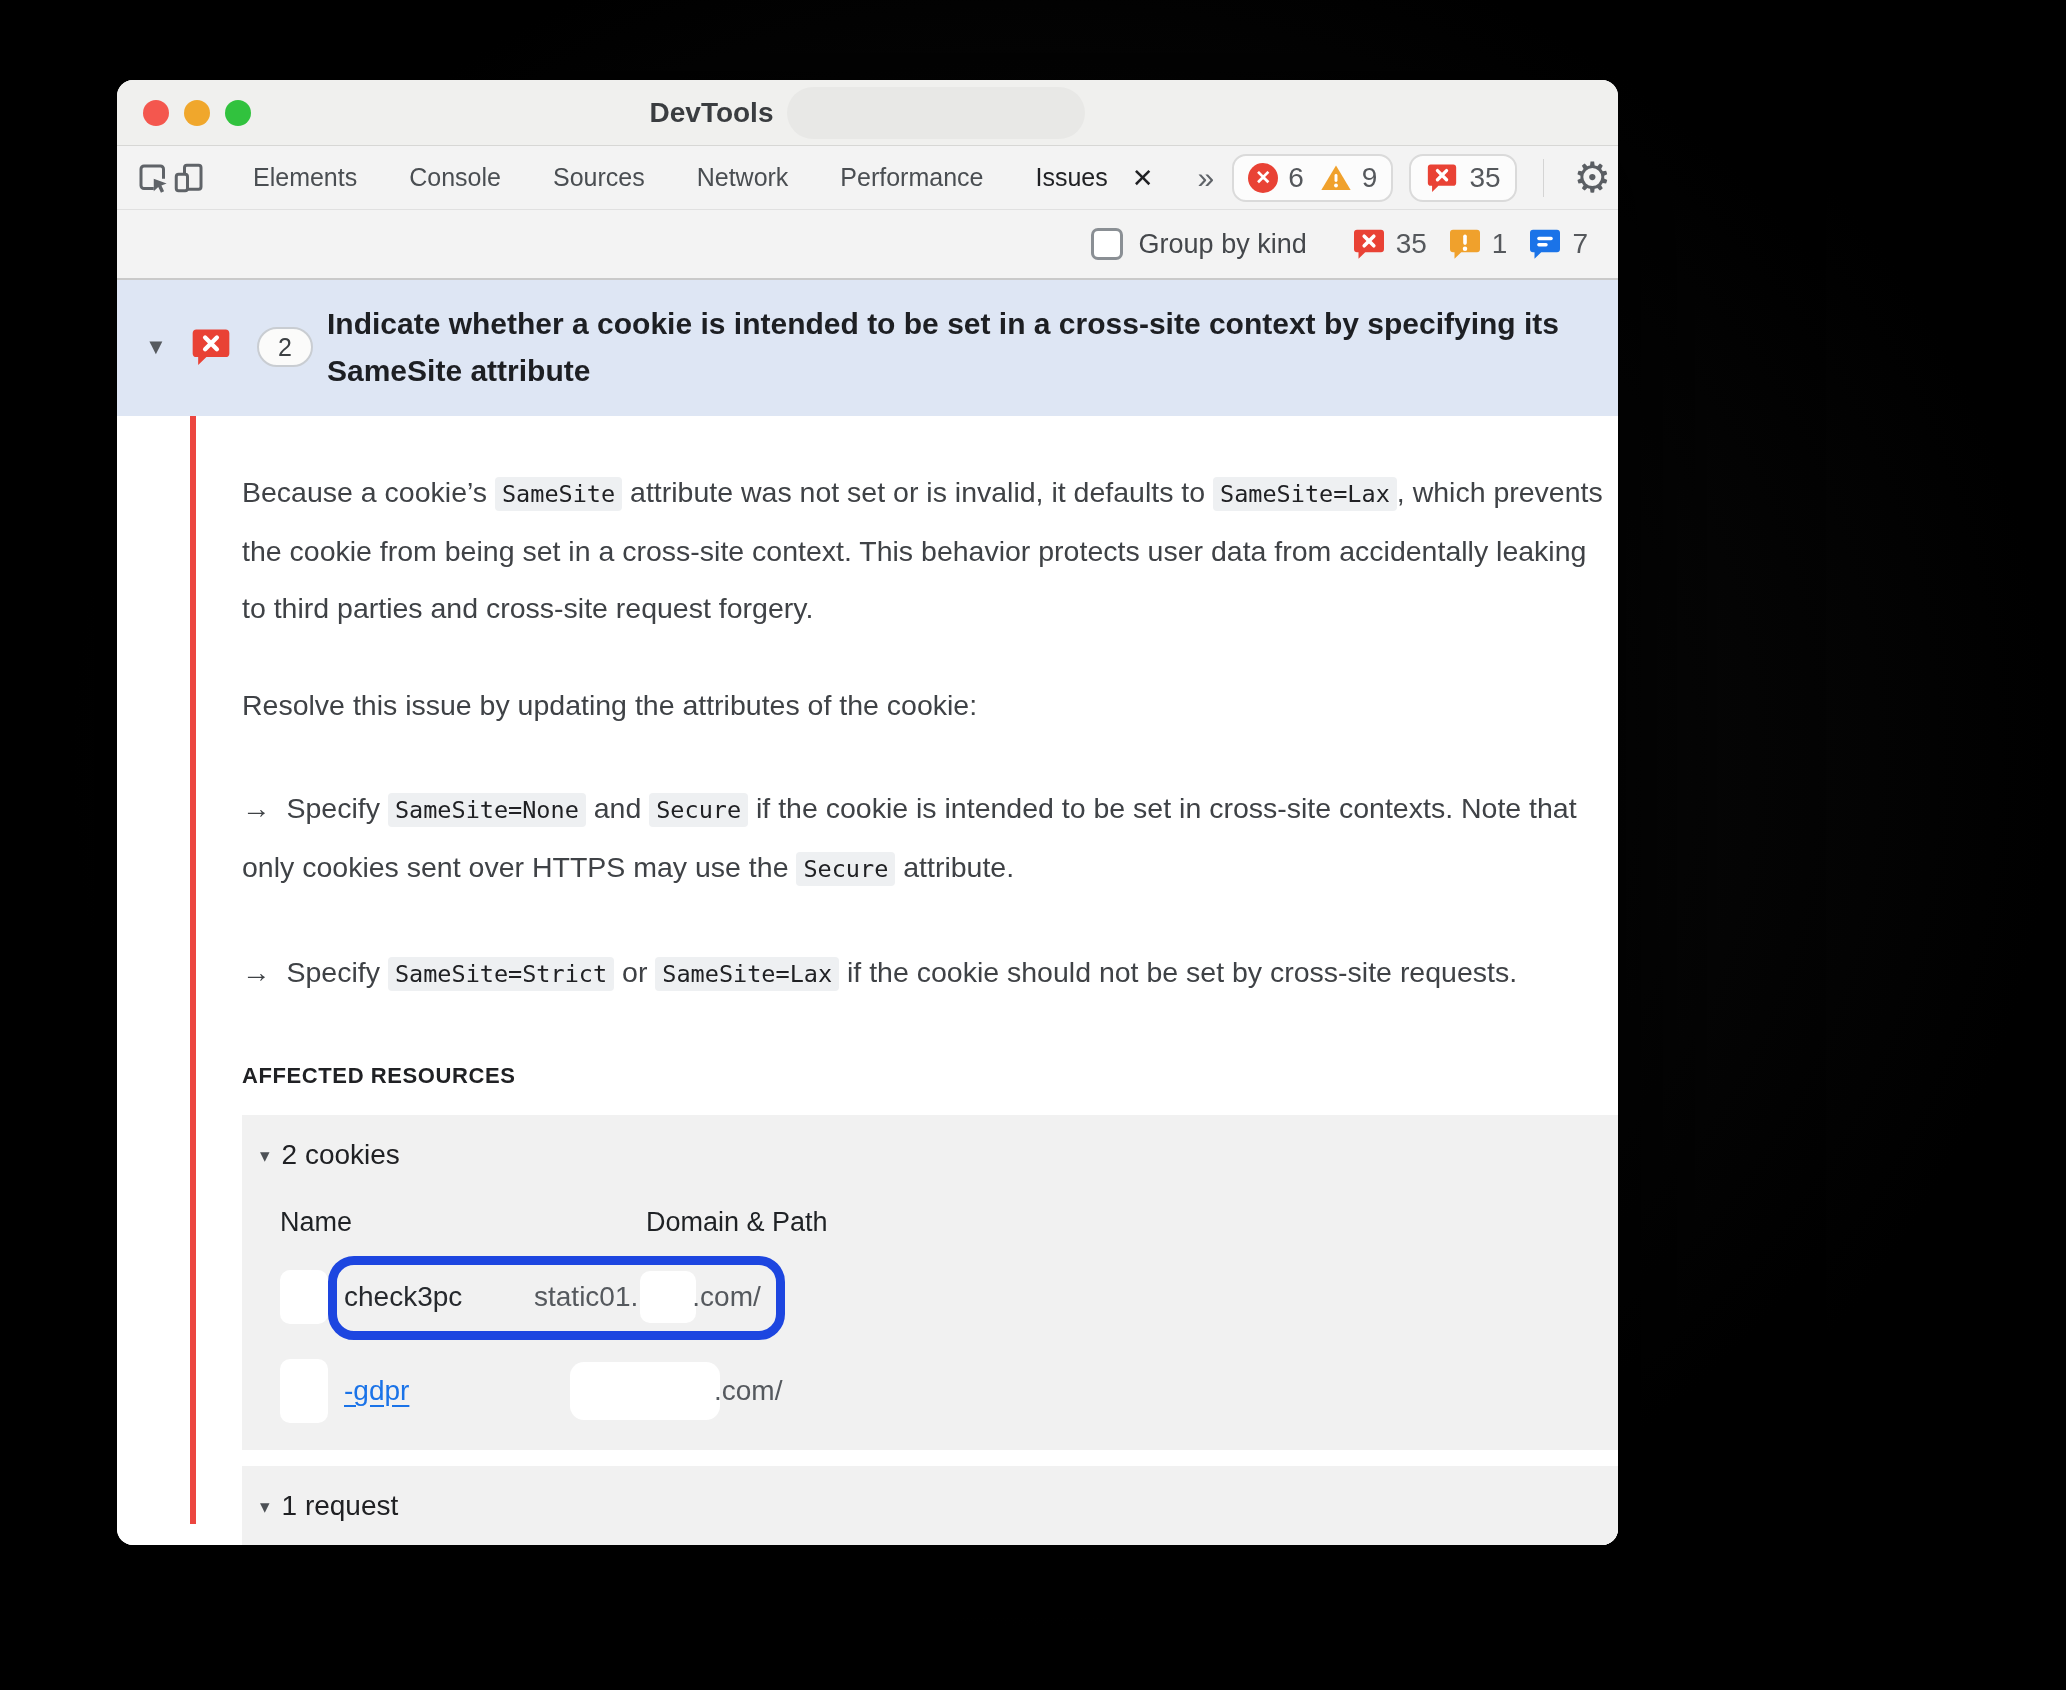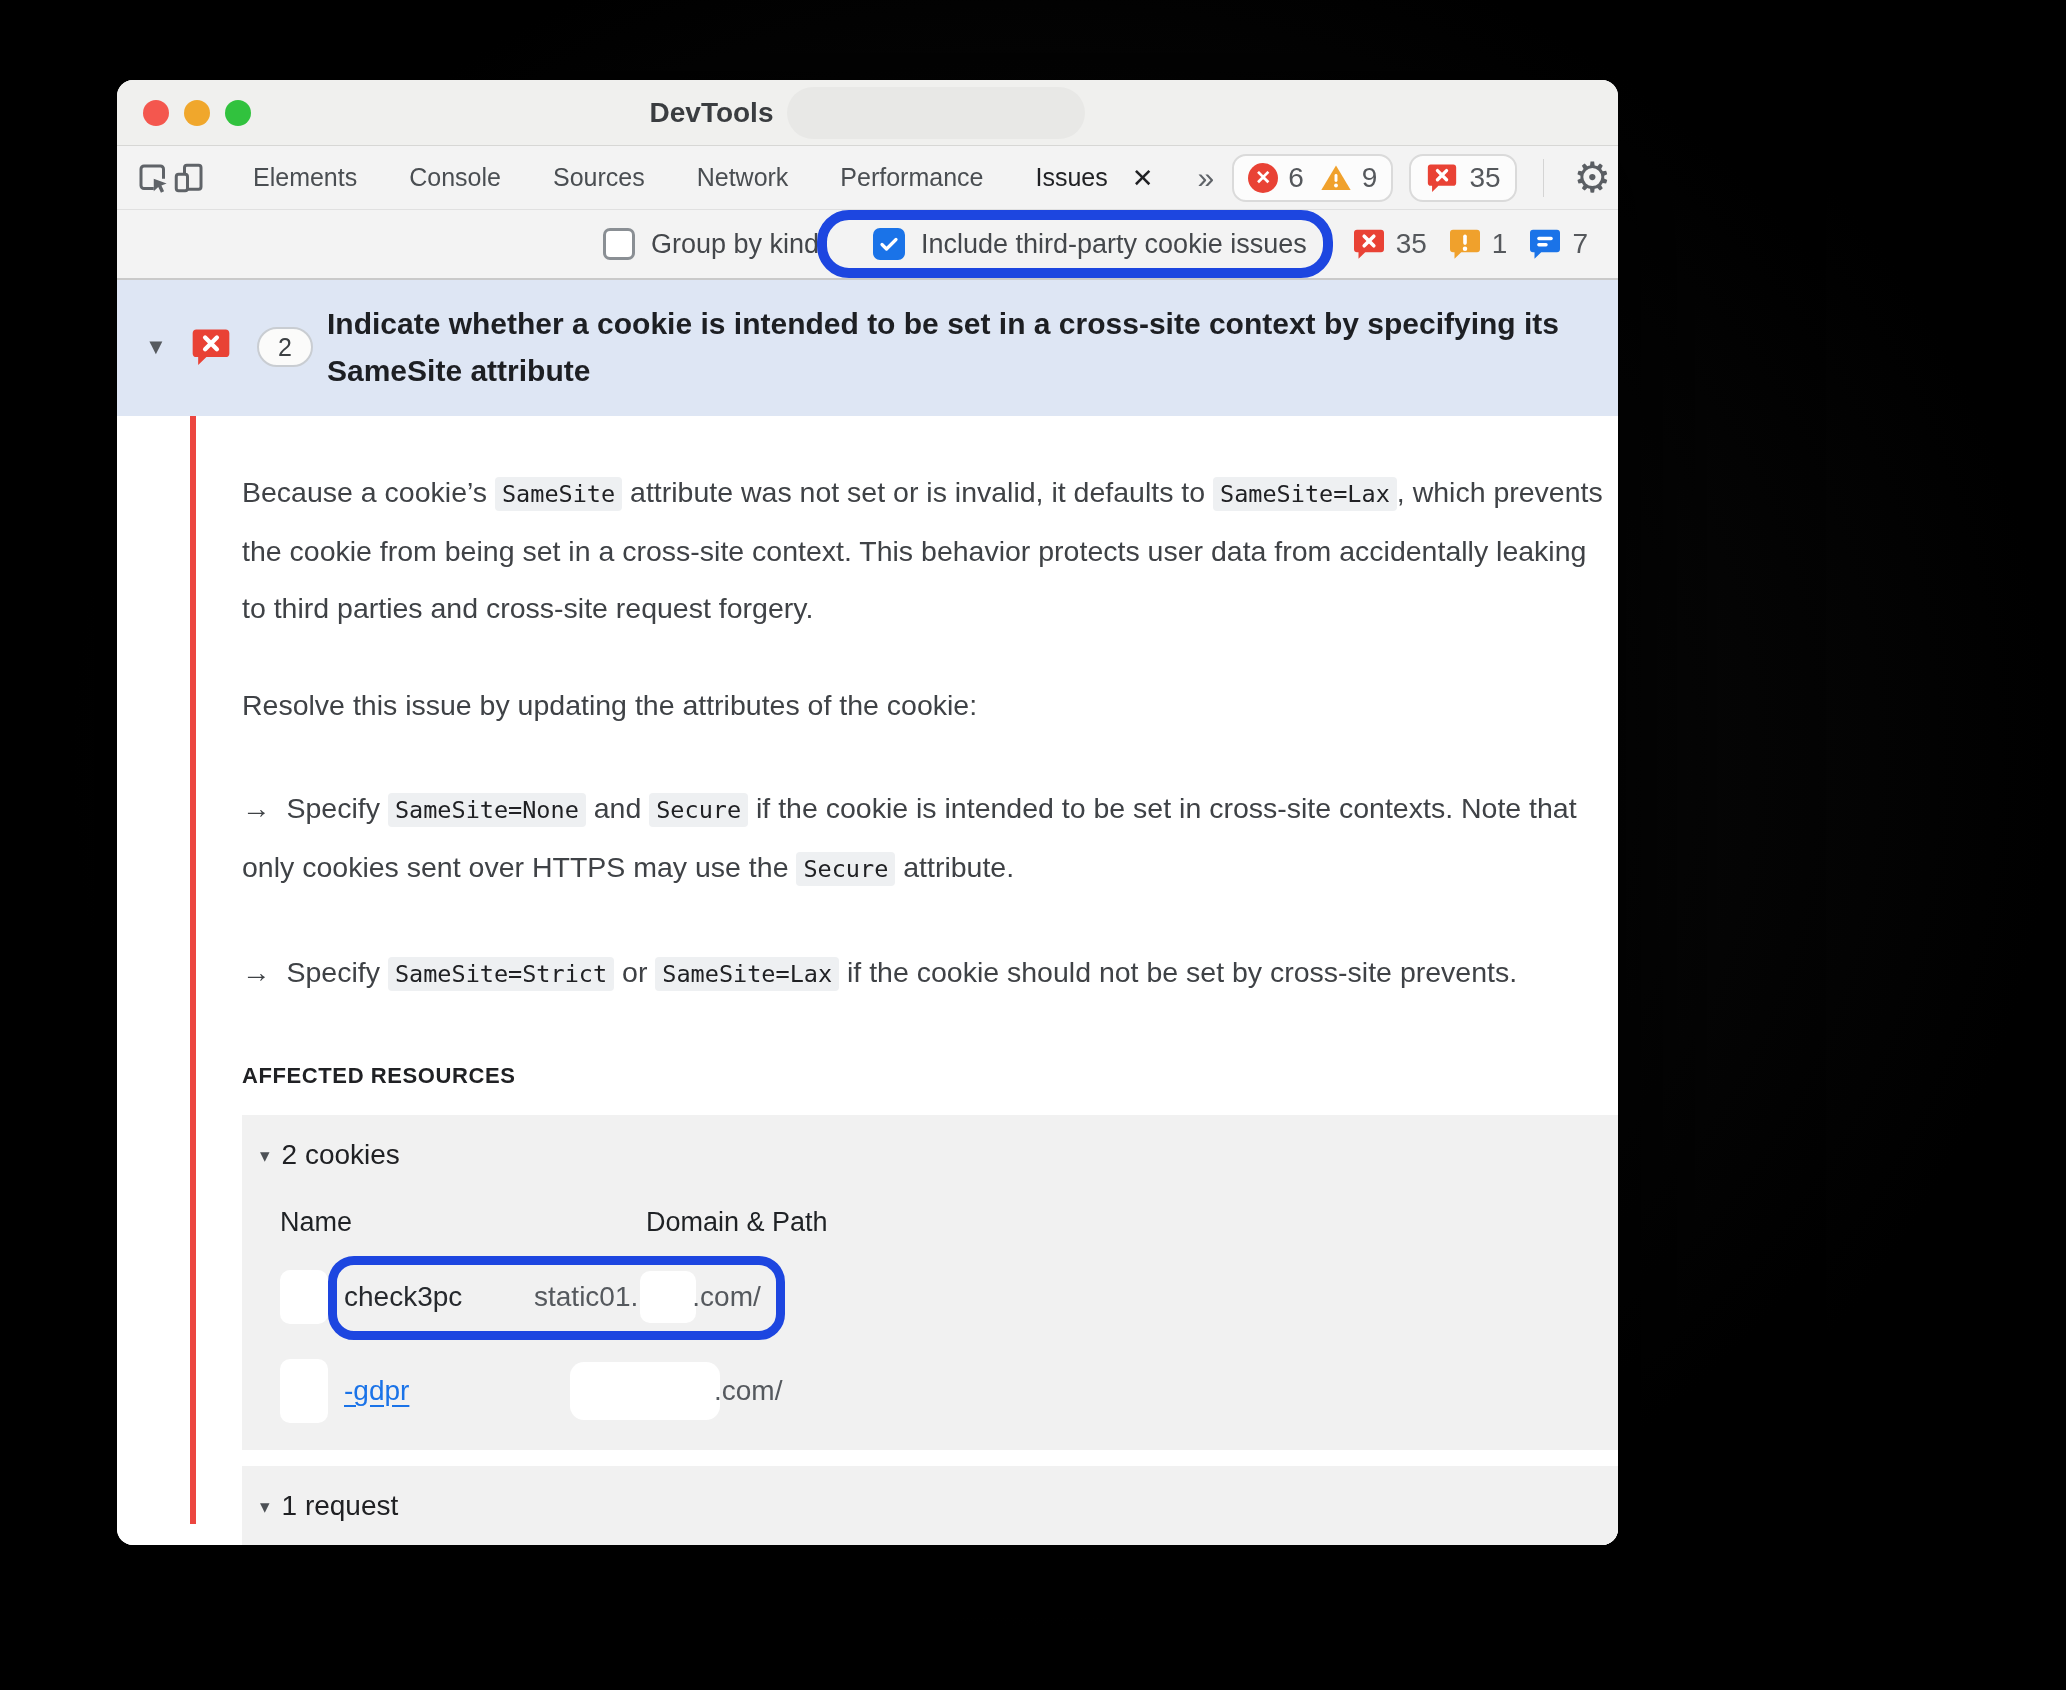--- a/index.html
+++ b/index.html
@@ -182,29 +182,20 @@
               <i></i>
             </span>
         </div>
       </div>
 
       <div class="toolbar2">
         <label class="filter-check">
           <span class="cb"></span>
           <span>Group by kind</span>
         </label>
-        <label class="filter-check" style="margin-left:24px;">
-          <span class="anno anno-checkbox"></span>
-          <span class="cb checked">
-            <svg width="24" height="24" viewBox="0 0 24 24">
-                <path d="M5 12.5l4.5 4.5L19 7.5" stroke="#fff" stroke-width="3.2" fill="none" stroke-linecap="round" stroke-linejoin="round"></path>
-              </svg>
-          </span>
-          <span>Include third-party cookie issues</span>
-        </label>
         <div class="counts">
           <span class="count-item">
             <span>
               <svg width="36" height="36" viewBox="0 0 24 24">
                 <path d="M4 2.5h16c1.2 0 2 .8 2 2v11c0 1.2-.8 2-2 2H9.5L5 21.8v-4.3H4c-1.2 0-2-.8-2-2v-11c0-1.2.8-2 2-2z" fill="#e94235"></path>
                 <path d="M8.8 6.8l6.4 6.4M15.2 6.8l-6.4 6.4" stroke="#fff" stroke-width="2.4" stroke-linecap="round"></path>
               </svg>
             </span>
             <span>35</span>
           </span>
@@ -247,21 +238,21 @@
 
       <div class="content">
         <div class="red-line"></div>
 
         <p class="para p1"><span>Because a cookie’s </span><span class="code">SameSite</span><span> attribute was not set or is invalid, it defaults to </span><span class="code">SameSite=Lax</span><span>, which prevents the cookie from being set in a cross-site context. This behavior protects user data from accidentally leaking to third parties and cross-site request forgery.</span></p>
 
         <p class="para p2">Resolve this issue by updating the attributes of the cookie:</p>
 
         <p class="para bullet"><span class="arrow">→</span><span><span>Specify </span><span class="code">SameSite=None</span><span> and </span><span class="code">Secure</span><span> if the cookie is intended to be set in cross-site contexts. Note that only cookies sent over HTTPS may use the </span><span class="code">Secure</span><span> attribute.</span></span></p>
 
-        <p class="para bullet"><span class="arrow">→</span><span><span>Specify </span><span class="code">SameSite=Strict</span><span> or </span><span class="code">SameSite=Lax</span><span> if the cookie should not be set by cross-site prevents.</span></span></p>
+        <p class="para bullet"><span class="arrow">→</span><span><span>Specify </span><span class="code">SameSite=Strict</span><span> or </span><span class="code">SameSite=Lax</span><span> if the cookie should not be set by cross-site requests.</span></span></p>
 
         <div class="section-label">AFFECTED RESOURCES</div>
 
         <div class="panel">
           <div class="group-head">
             <span class="tri">▾</span>
             <span>2 cookies</span>
           </div>
           <div class="cookie-table">
             <div class="ct-headers">

